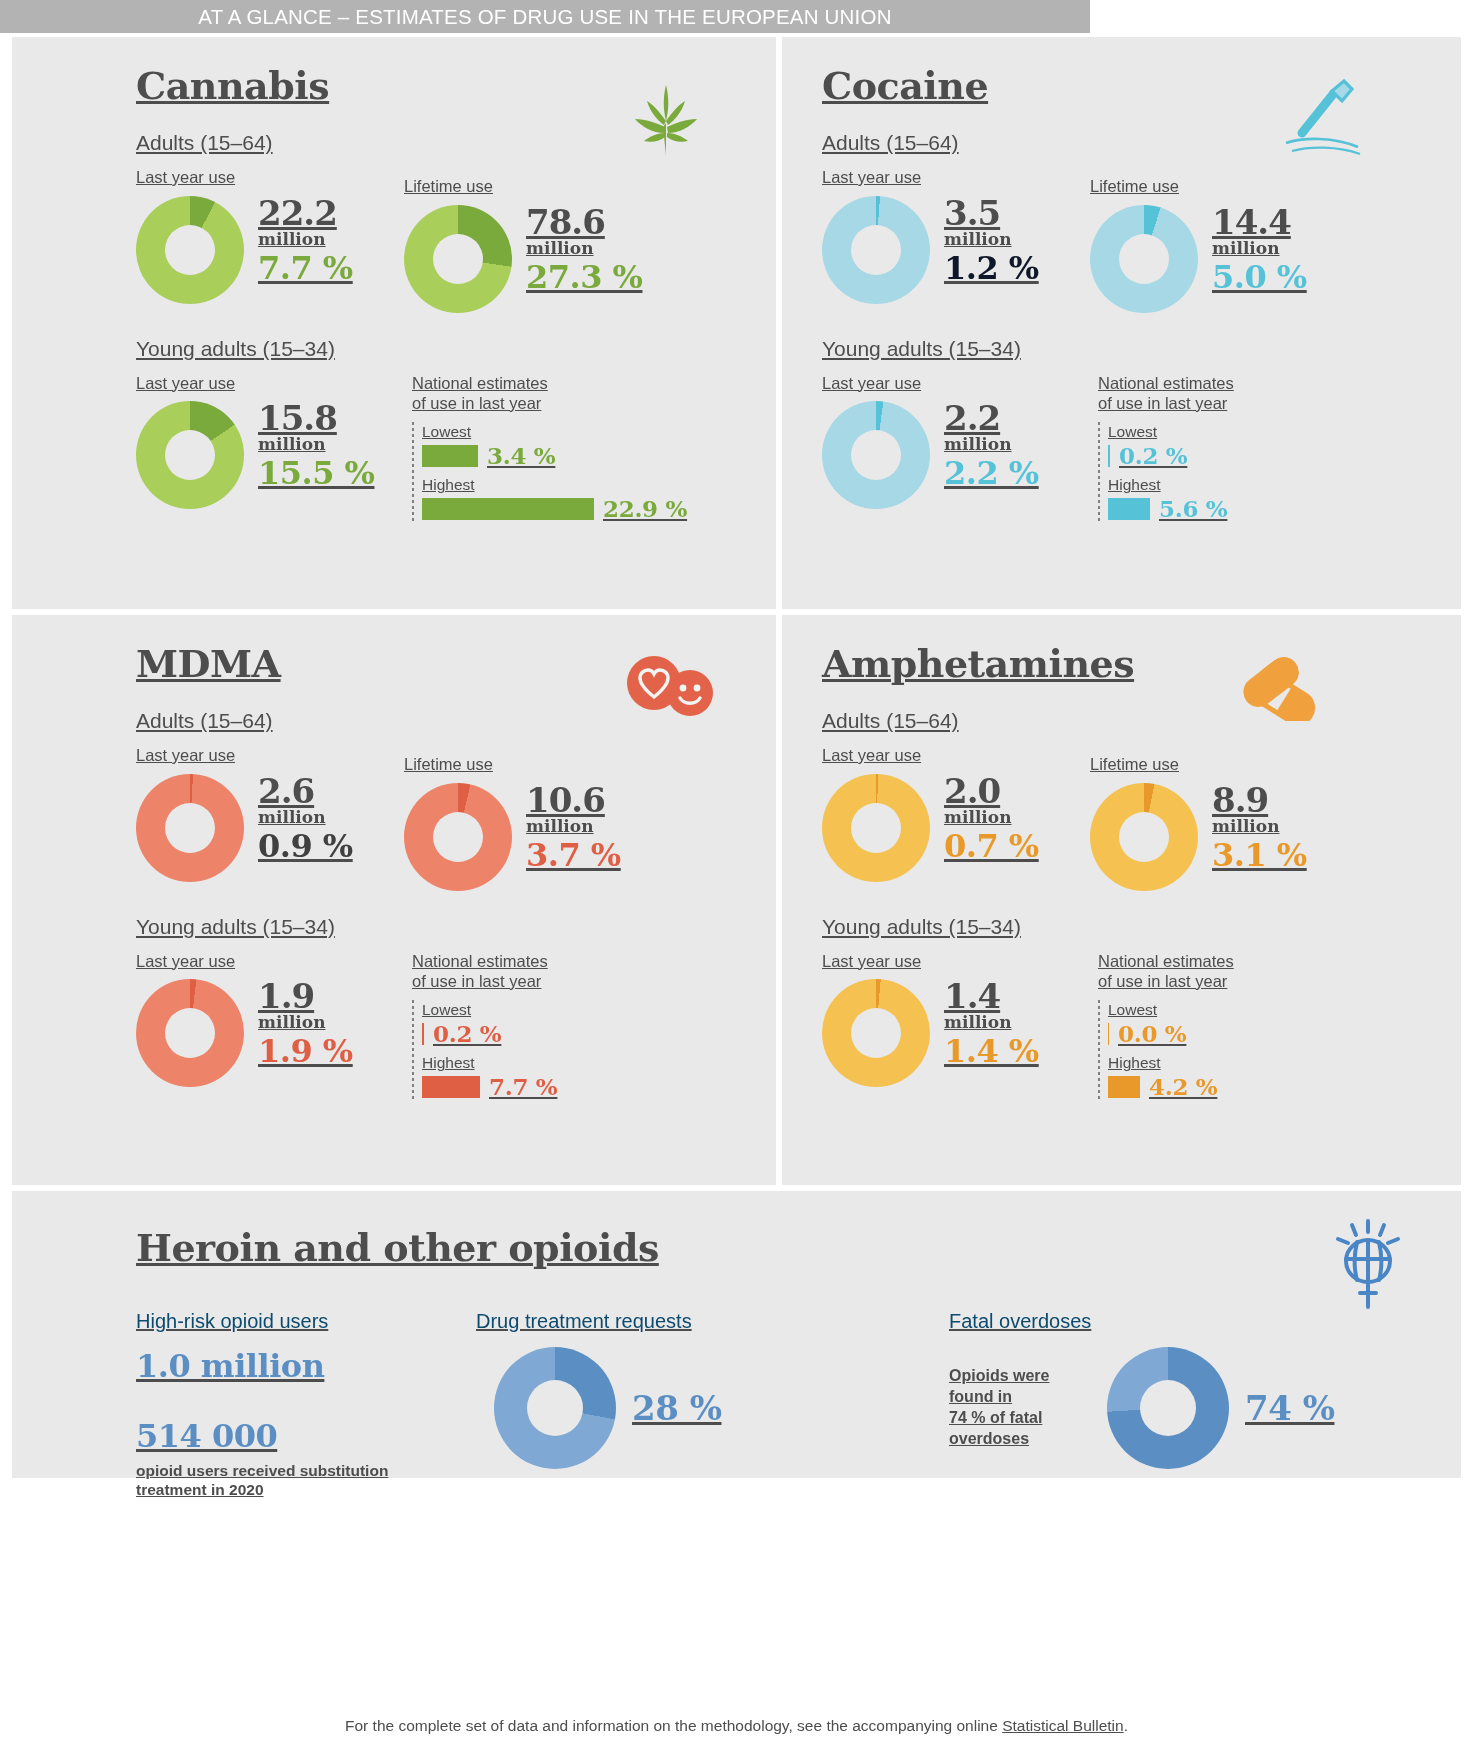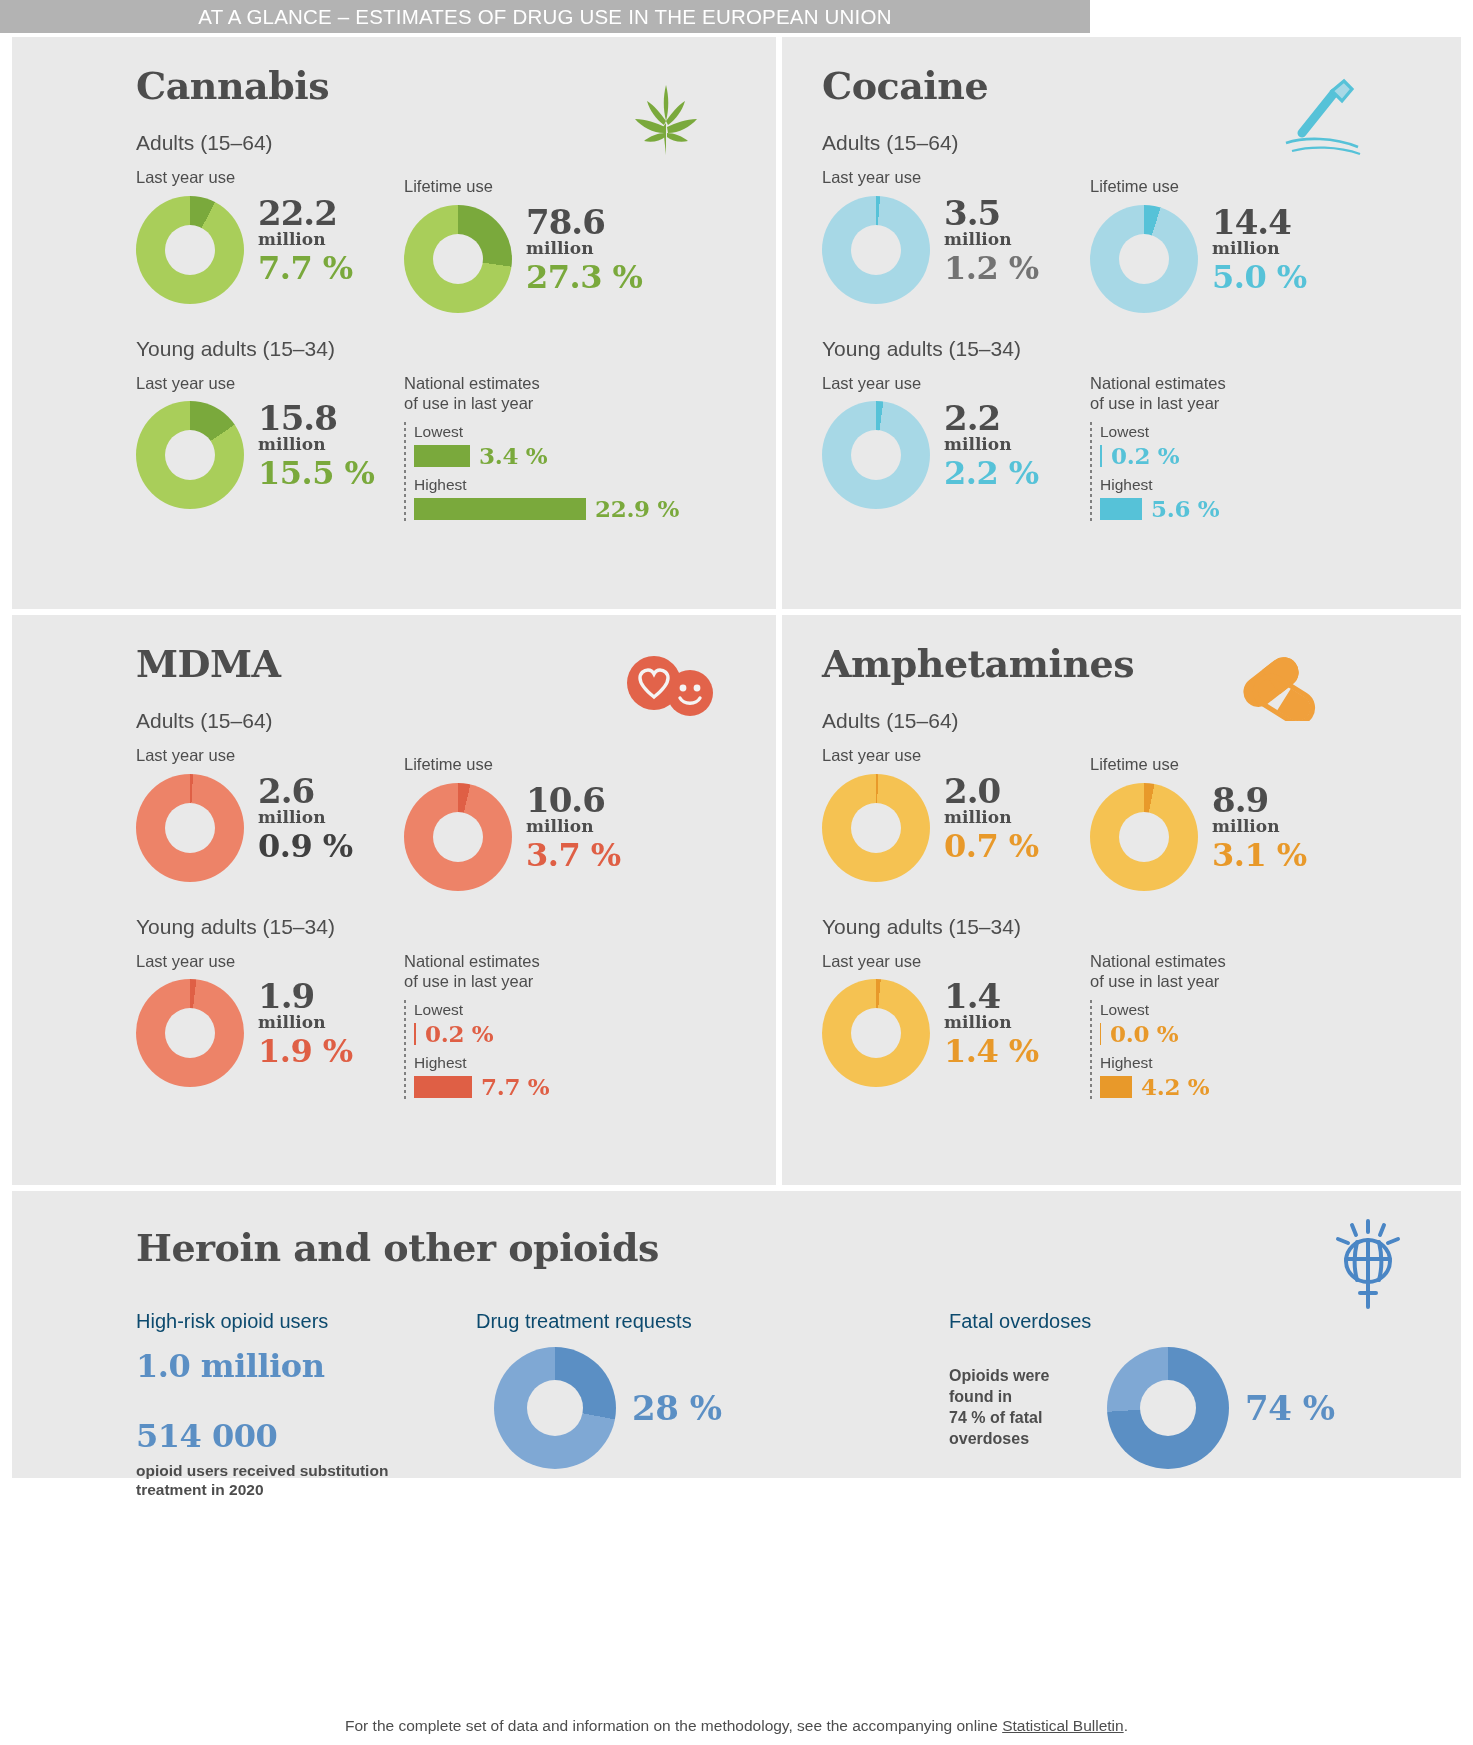--- a/index.html
+++ b/index.html
@@ -38,20 +38,21 @@
     position: absolute;
     left: 12px; top: 37px;
     width: 1449px;
   }
   .row { display: flex; gap: 6px; }
   .row + .row { margin-top: 6px; }
 
   .panel {
     background: #e9e9e9;
     position: relative;
+    text-decoration: underline;
   }
   .panel.half { width: 764px; }
   .panel.half.narrow { width: 679px; }
   .panel.full { width: 1449px; }
 
   .panel-inner { padding: 30px 0 0 124px; }
 
   .drug-title {
     font-family: "DejaVu Serif", serif;
     font-weight: bold;
@@ -115,21 +116,21 @@
   }
   .v-pct {
     font-family: "DejaVu Serif", serif;
     font-weight: bold;
     font-size: 32px;
     margin-top: 4px;
     letter-spacing: -0.5px;
   }
 
   
-  .nat-block { position: relative; }
+  .nat-block { position: relative; margin-left: 8px; }
   .nat-title {
     font-size: 16.5px;
     line-height: 1.22;
     color: #4d4d4d;
     margin-bottom: 9px;
   }
   .bars { position: relative; padding-left: 10px; }
   .bars::before {
     content: "";
     position: absolute;
@@ -325,21 +326,21 @@
         <div class="age-group">Adults (15–64)</div>
 
         <div class="stat-row">
           <div class="stat-block" style="width:268px">
             <div class="sub-label" style="margin-top:6px">Last year use</div>
             <div class="donut-line">
               <div class="donut big" style="background: conic-gradient(rgb(86, 194, 216) 0deg, rgb(86, 194, 216) 4.32deg, rgb(167, 216, 230) 4.32deg, rgb(167, 216, 230) 360deg);"></div>
               <div class="donut-values">
                 <div class="v-million">3.5</div>
                 <div class="v-unit">million</div>
-                <div class="v-pct" style="color:#737373">1.2 %</div>
+                <div class="v-pct" style="color:#0f172a">1.2 %</div>
               </div>
             </div>
           </div>
           <div class="stat-block" style="margin-top:9px">
             <div class="sub-label" style="margin-top:6px">Lifetime use</div>
             <div class="donut-line">
               <div class="donut big" style="background: conic-gradient(rgb(86, 194, 216) 0deg, rgb(86, 194, 216) 18deg, rgb(167, 216, 230) 18deg, rgb(167, 216, 230) 360deg);"></div>
               <div class="donut-values">
                 <div class="v-million">14.4</div>
                 <div class="v-unit">million</div>

